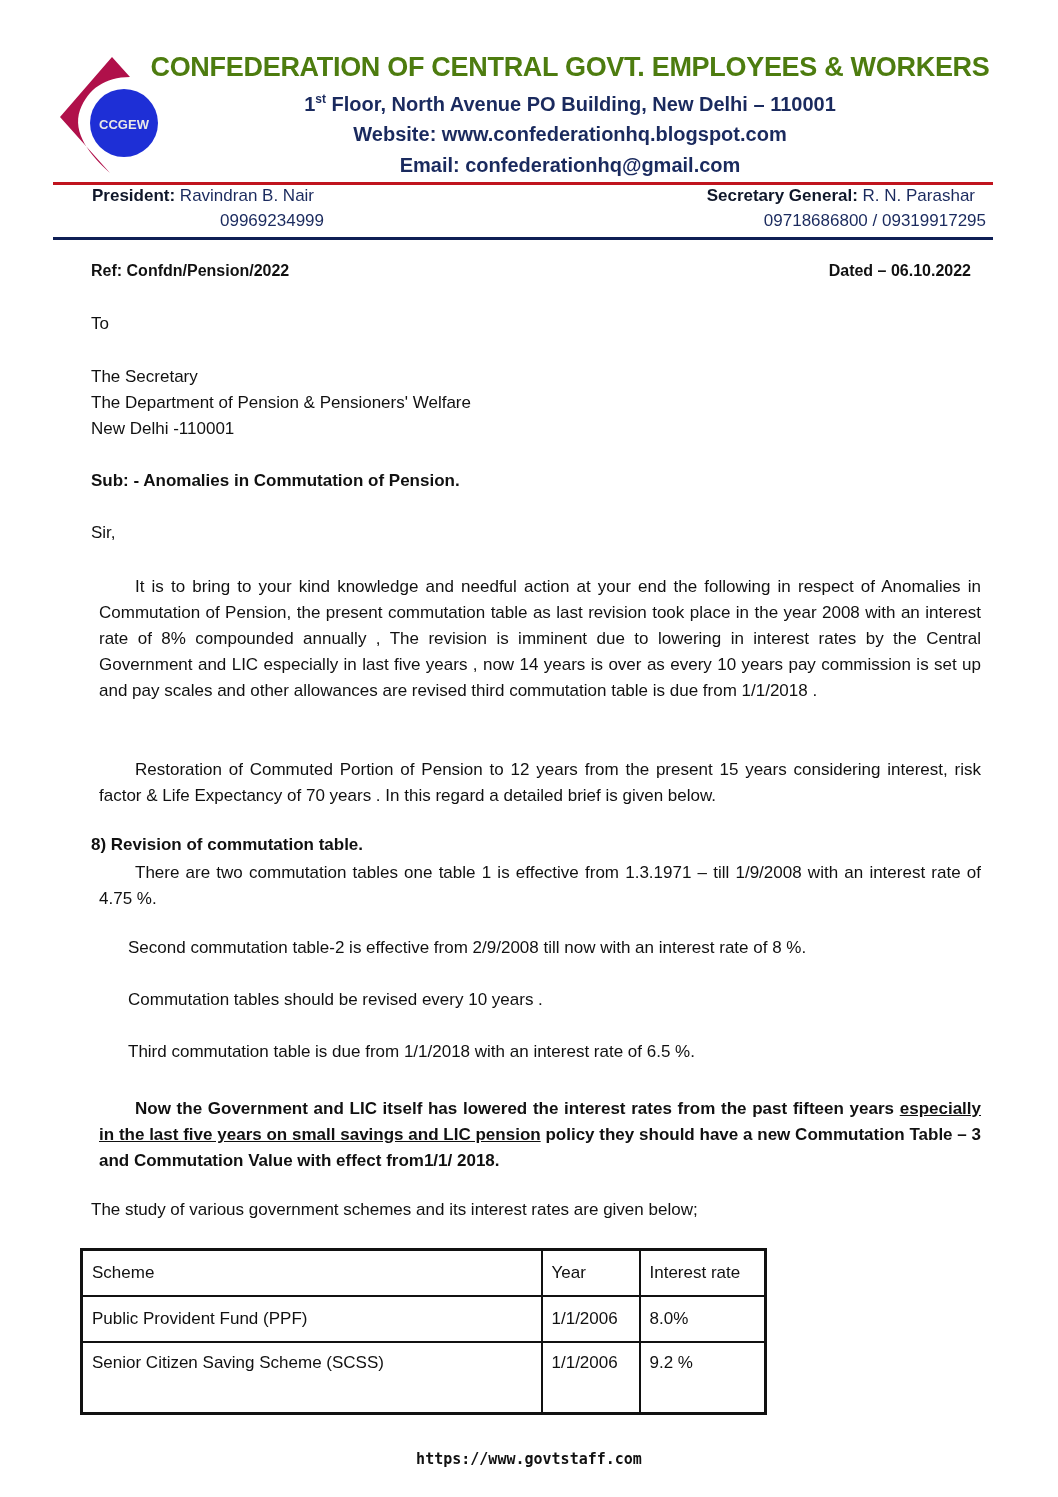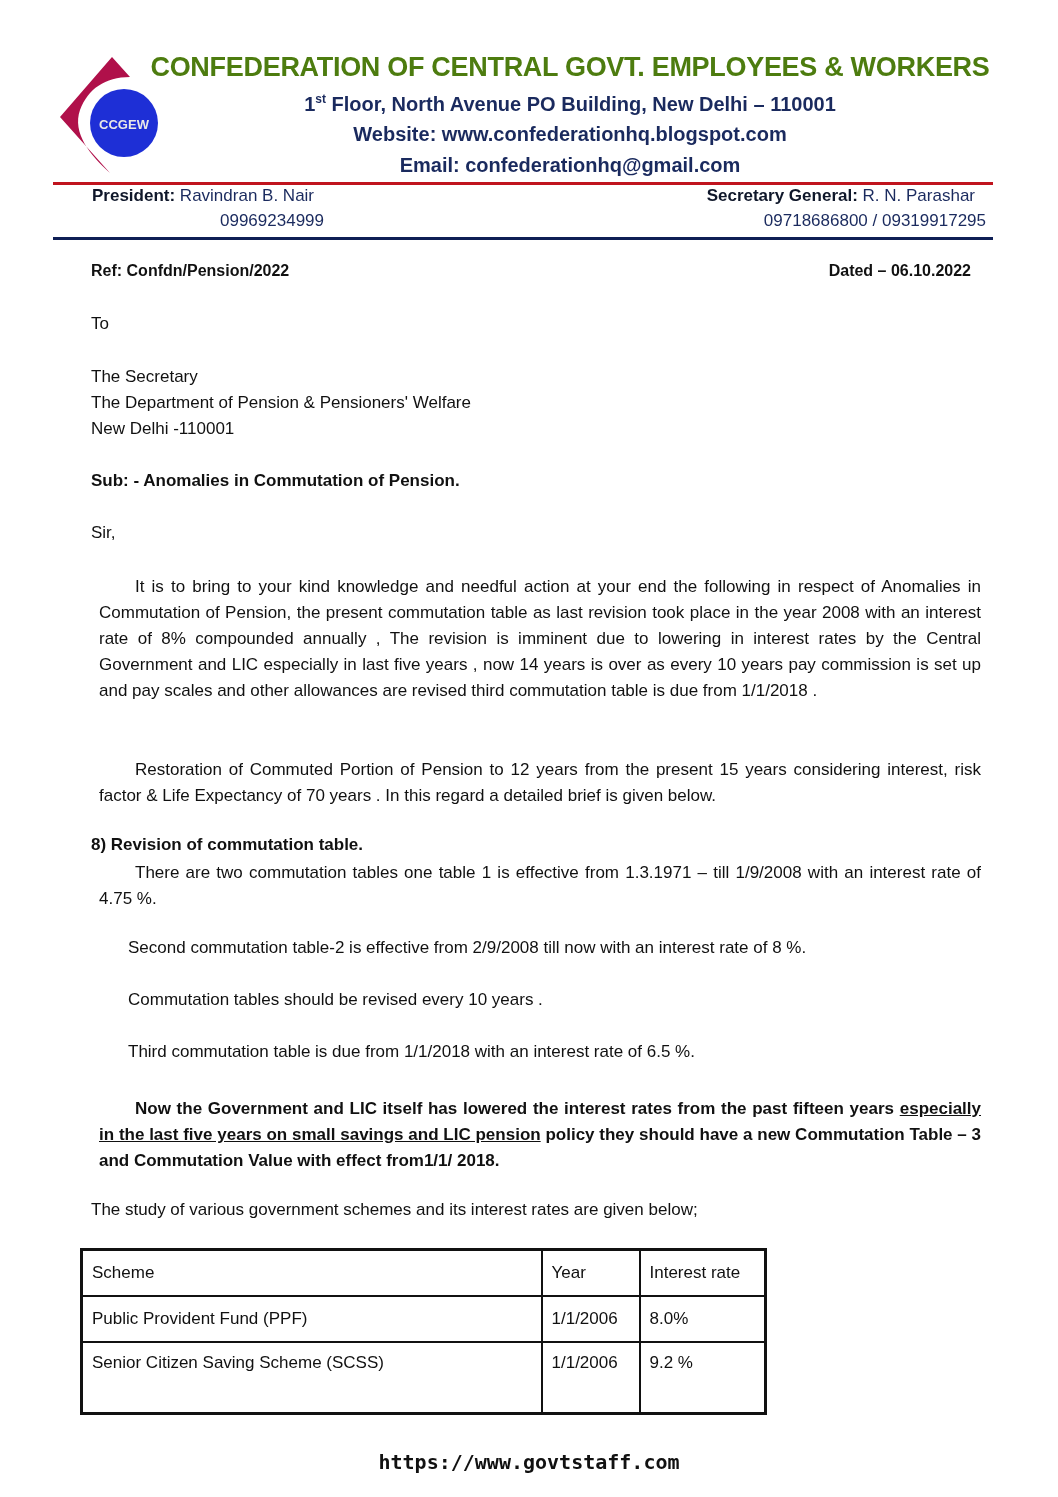--- a/index.html
+++ b/index.html
@@ -39,21 +39,21 @@
     text-align: justify; margin-left: 8px; }
   .indent { text-indent: 36px; }
 
   table.schemes { position: absolute; left: 80px; top: 1248px; border-collapse: collapse;
     border: 3px solid #111; font-size: 17px; }
   table.schemes td { border: 2px solid #111; padding: 0 9px; height: 46px; vertical-align: middle; }
   table.schemes tr:last-child td { height: 72px; vertical-align: top; padding-top: 10px; }
   .c1 { width: 460px; } .c2 { width: 98px; } .c3 { width: 126px; }
 
   .footer { position: absolute; left: 0; width: 1058px; top: 1450px; text-align: center;
-    font-family: "DejaVu Sans Mono", monospace; font-weight: bold; font-size: 20px; color: #111; }
+    font-family: "DejaVu Sans Mono", monospace; font-weight: bold; font-size: 15px; color: #111; }
 </style>
 </head>
 <body>
 
 <div class="logo">
   <svg width="110" height="120" viewBox="0 0 110 120">
     <path d="M62 2 L10 62 L60 118 C40 100 22 78 30 55 C38 34 55 22 80 22 Z" fill="#b0104a"></path>
     <circle cx="72" cy="68" r="38" fill="#ffffff"></circle>
     <circle cx="74" cy="68" r="34" fill="#1e2fd6"></circle>
     <text x="74" y="74" text-anchor="middle" font-family="Liberation Sans, sans-serif" font-size="13" font-weight="bold" fill="#e8e8e8">CCGEW</text>

